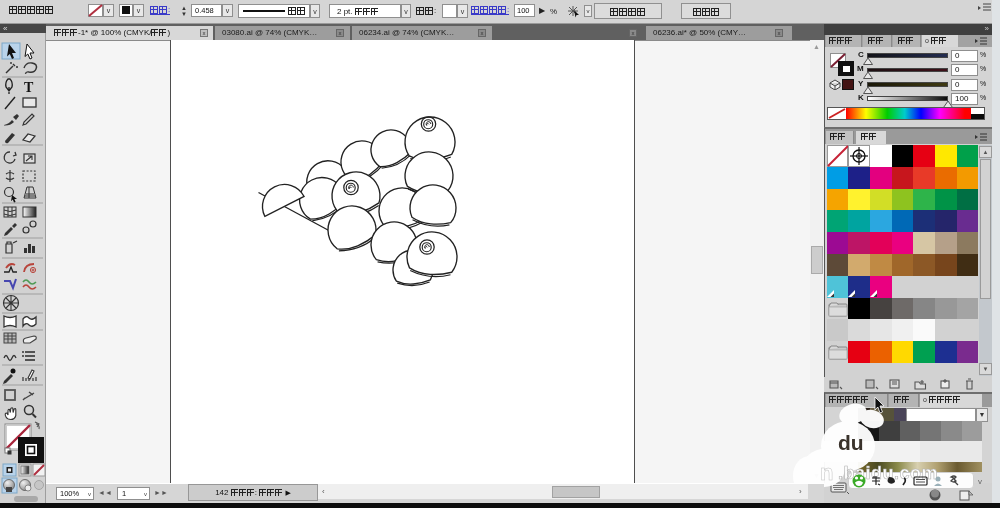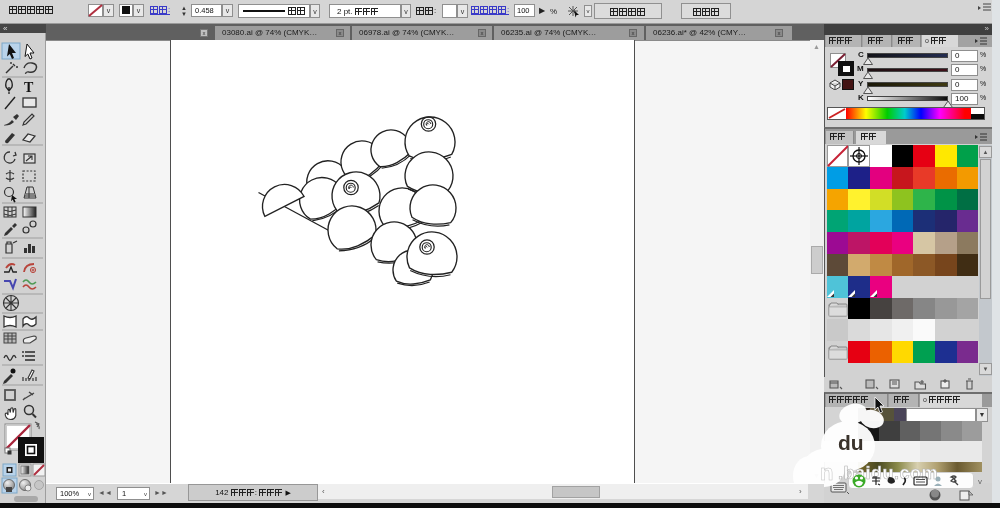--- a/index.html
+++ b/index.html
@@ -71,28 +71,28 @@
       <g stroke="#444">
         <line x1="5" y1="1" x2="13" y2="1"></line>
         <line x1="5" y1="4" x2="13" y2="4"></line>
         <line x1="5" y1="7" x2="13" y2="7"></line>
       </g>
     </svg>
 
 <div class="abs" style="left:0;top:24px;width:46px;height:9px;background:#474747;color:#ddd;font-size:8px;line-height:9px;padding-left:3px">«</div>
 <div class="abs" style="left:46px;top:24px;width:778px;height:16px;background:#606060"></div>
 
+<div class="abs" style="left:46px;top:26px;width:167px;height:14px;background:#d8d8d8;font-size:8px;line-height:8px;color:#111;padding:3px 0 0 8px;white-space:nowrap"><span class="z z7"></span><span class="z z7"></span><span class="z z7"></span>-1* @ 100% (CMYK/<span class="z z7"></span><span class="z z7"></span>)</div>
 <div class="abs" style="left:200px;top:29px;width:8px;height:8px;background:#c0c0c0;border:1px solid #777;font-size:6px;line-height:7px;text-align:center;color:#333">x</div>
 <div class="abs tab2" style="left:215px;top:26px;width:135px;height:14px;background:#9d9d9d;font-size:8px;line-height:8px;color:#1a1a1a;padding:3px 0 0 7px;white-space:nowrap">03080.ai @ 74% (CMYK…</div>
 <div class="abs" style="left:336px;top:29px;width:8px;height:8px;background:#8a8a8a;border:1px solid #666;font-size:6px;line-height:7px;text-align:center;color:#333">x</div>
-<div class="abs tab2" style="left:352px;top:26px;width:140px;height:14px;background:#9d9d9d;font-size:8px;line-height:8px;color:#1a1a1a;padding:3px 0 0 7px;white-space:nowrap">06978.ai @ 74% (CMYK…</div>
+<div class="abs tab2" style="left:352px;top:26px;width:140px;height:14px;background:#9d9d9d;font-size:8px;line-height:8px;color:#1a1a1a;padding:3px 0 0 7px;white-space:nowrap">06234.ai @ 74% (CMYK…</div>
 <div class="abs" style="left:478px;top:29px;width:8px;height:8px;background:#8a8a8a;border:1px solid #666;font-size:6px;line-height:7px;text-align:center;color:#333">x</div>
-<div class="abs tab2" style="left:494px;top:26px;width:150px;height:14px;background:#9d9d9d;font-size:8px;line-height:8px;color:#1a1a1a;padding:3px 0 0 7px;white-space:nowrap">06235.ai @ 74% (CMYK…</div>
 <div class="abs" style="left:629px;top:29px;width:8px;height:8px;background:#8a8a8a;border:1px solid #666;font-size:6px;line-height:7px;text-align:center;color:#333">x</div>
-<div class="abs tab2" style="left:646px;top:26px;width:146px;height:14px;background:#9d9d9d;font-size:8px;line-height:8px;color:#1a1a1a;padding:3px 0 0 7px;white-space:nowrap">06236.ai* @ 42% (CMY…</div>
+<div class="abs tab2" style="left:646px;top:26px;width:146px;height:14px;background:#9d9d9d;font-size:8px;line-height:8px;color:#1a1a1a;padding:3px 0 0 7px;white-space:nowrap">06236.ai* @ 50% (CMY…</div>
 <div class="abs" style="left:775px;top:29px;width:8px;height:8px;background:#8a8a8a;border:1px solid #666;font-size:6px;line-height:7px;text-align:center;color:#333">x</div>
 
 <div class="abs" style="left:0;top:33px;width:46px;height:470px;background:#d2d2d2;border-right:1px solid #9e9e9e"></div>
 <svg class="abs" id="tools" style="left:0;top:40px" width="45" height="468" viewBox="0 0 45 468">
 <g stroke="#9e9e9e" stroke-width="1">
         <line x1="2" y1="37" x2="43" y2="37"></line>
         <line x1="2" y1="105" x2="43" y2="105"></line>
         <line x1="2" y1="163" x2="43" y2="163"></line>
         <line x1="2" y1="198" x2="43" y2="198"></line>
         <line x1="2" y1="218" x2="43" y2="218"></line>

